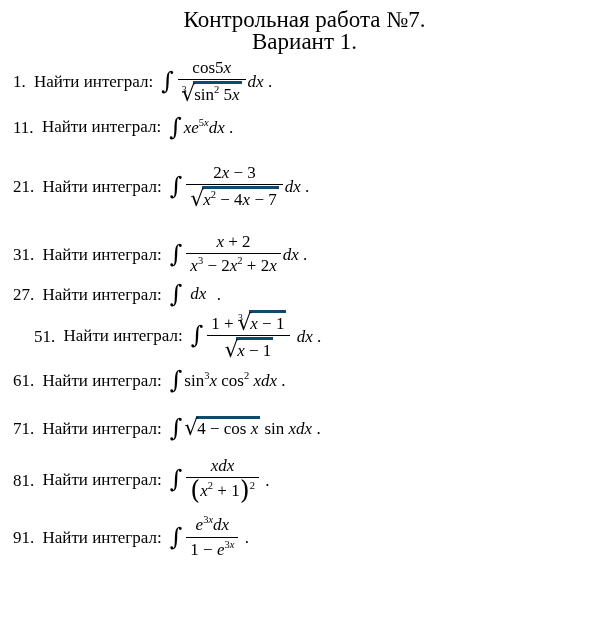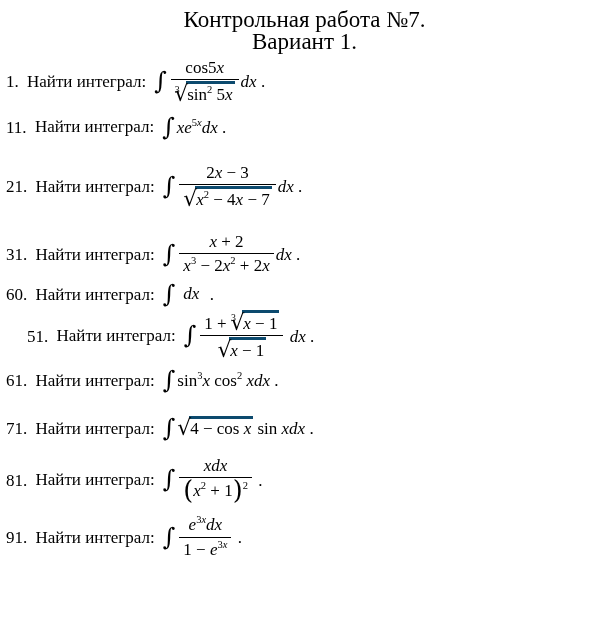--- a/index.html
+++ b/index.html
@@ -7,21 +7,21 @@
     width:609px; height:627px; overflow:hidden;
     color:#000;
     font-family:"Liberation Serif","DejaVu Serif",serif;
     font-size:17px;
   }
   .page { width:609px; height:627px; }
 
   .title-block { padding-top:9px; text-align:center; }
   .title-line { font-size:23px; line-height:22px; }
 
-  #problems { padding-left:6px; }
+  #problems { padding-left:13px; }
   .problem { white-space:nowrap; }
   .problem:nth-child(1)  { margin-top:6px; }
   .problem:nth-child(2)  { margin-top:9px; }
   .problem:nth-child(3)  { margin-top:23px; }
   .problem:nth-child(4)  { margin-top:21px; }
   .problem:nth-child(5)  { margin-top:5px; }
   .problem:nth-child(6)  { margin-top:4px;margin-left:21px; }
   .problem:nth-child(7)  { margin-top:7px; }
   .problem:nth-child(8)  { margin-top:22px; }
   .problem:nth-child(9)  { margin-top:14px; }
@@ -67,21 +67,21 @@
   </div>
   <div id="problems">
   <div class="problem"><span class="pnum">1.</span><span class="pprompt"> Найти интеграл:</span><span class="formula"><span class="mint">∫</span><span class="mfrac"><span class="mnum"><span class="mr">cos5</span><span class="mi">x</span></span><span class="mden"><span class="msqrt"><span class="midx">3</span><span class="mrad">√</span><span class="mbody"><span class="mr">sin</span><span class="msup"><span class="mr">2</span></span><span class="mr"> 5</span><span class="mi">x</span></span></span></span></span><span class="mi">dx</span><span class="mr"> .</span></span></div>
 
   <div class="problem"><span class="pnum">11.</span><span class="pprompt"> Найти интеграл:</span><span class="formula"><span class="mint">∫</span><span class="mi">xe</span><span class="msup"><span class="mr">5</span><span class="mi">x</span></span><span class="mi">dx</span><span class="mr"> .</span></span></div>
 
   <div class="problem"><span class="pnum">21.</span><span class="pprompt"> Найти интеграл:</span><span class="formula"><span class="mint">∫</span><span class="mfrac"><span class="mnum"><span class="mr">2</span><span class="mi">x</span><span class="mr"> − 3</span></span><span class="mden"><span class="msqrt"><span class="mrad">√</span><span class="mbody"><span class="mi">x</span><span class="msup"><span class="mr">2</span></span><span class="mr"> − 4</span><span class="mi">x</span><span class="mr"> − 7</span></span></span></span></span><span class="mi">dx</span><span class="mr"> .</span></span></div>
 
   <div class="problem"><span class="pnum">31.</span><span class="pprompt"> Найти интеграл:</span><span class="formula"><span class="mint">∫</span><span class="mfrac"><span class="mnum"><span class="mi">x</span><span class="mr"> + 2</span></span><span class="mden"><span class="mi">x</span><span class="msup"><span class="mr">3</span></span><span class="mr"> − 2</span><span class="mi">x</span><span class="msup"><span class="mr">2</span></span><span class="mr"> + 2</span><span class="mi">x</span></span></span><span class="mi">dx</span><span class="mr"> .</span></span></div>
 
-  <div class="problem"><span class="pnum">60.</span><span class="pprompt"> Найти интеграл:</span><span class="formula"><span class="mint">∫</span><span class="mfrac"><span class="mnum"><span class="mi">dx</span></span></span><span class="mr"> .</span></span></div>
+  <div class="problem"><span class="pnum">27.</span><span class="pprompt"> Найти интеграл:</span><span class="formula"><span class="mint">∫</span><span class="mfrac"><span class="mnum"><span class="mi">dx</span></span></span><span class="mr"> .</span></span></div>
 
   <div class="problem"><span class="pnum">51.</span><span class="pprompt"> Найти интеграл:</span><span class="formula"><span class="mint">∫</span><span class="mfrac"><span class="mnum"><span class="mr">1 + </span><span class="msqrt"><span class="midx">3</span><span class="mrad">√</span><span class="mbody"><span class="mi">x</span><span class="mr"> − 1</span></span></span></span><span class="mden"><span class="msqrt"><span class="mrad">√</span><span class="mbody"><span class="mi">x</span><span class="mr"> − 1</span></span></span></span></span><span class="mi"> dx</span><span class="mr"> .</span></span></div>
 
   <div class="problem"><span class="pnum">61.</span><span class="pprompt"> Найти интеграл:</span><span class="formula"><span class="mint">∫</span><span class="mr">sin</span><span class="msup"><span class="mr">3</span></span><span class="mi">x</span><span class="mr"> cos</span><span class="msup"><span class="mr">2</span></span><span class="mi"> xdx</span><span class="mr"> .</span></span></div>
 
   <div class="problem"><span class="pnum">71.</span><span class="pprompt"> Найти интеграл:</span><span class="formula"><span class="mint">∫</span><span class="msqrt"><span class="mrad">√</span><span class="mbody"><span class="mr">4 − cos</span><span class="mi"> x</span></span></span><span class="mr"> sin</span><span class="mi"> xdx</span><span class="mr"> .</span></span></div>
 
   <div class="problem"><span class="pnum">81.</span><span class="pprompt"> Найти интеграл:</span><span class="formula"><span class="mint">∫</span><span class="mfrac"><span class="mnum"><span class="mi">xdx</span></span><span class="mden"><span class="mbig">(</span><span class="mi">x</span><span class="msup"><span class="mr">2</span></span><span class="mr"> + 1</span><span class="mbig">)</span><span class="msup"><span class="mr">2</span></span></span></span><span class="mr"> .</span></span></div>
 
   <div class="problem"><span class="pnum">91.</span><span class="pprompt"> Найти интеграл:</span><span class="formula"><span class="mint">∫</span><span class="mfrac"><span class="mnum"><span class="mi">e</span><span class="msup"><span class="mr">3</span><span class="mi">x</span></span><span class="mi">dx</span></span><span class="mden"><span class="mr">1 − </span><span class="mi">e</span><span class="msup"><span class="mr">3</span><span class="mi">x</span></span></span></span><span class="mr"> .</span></span></div>

